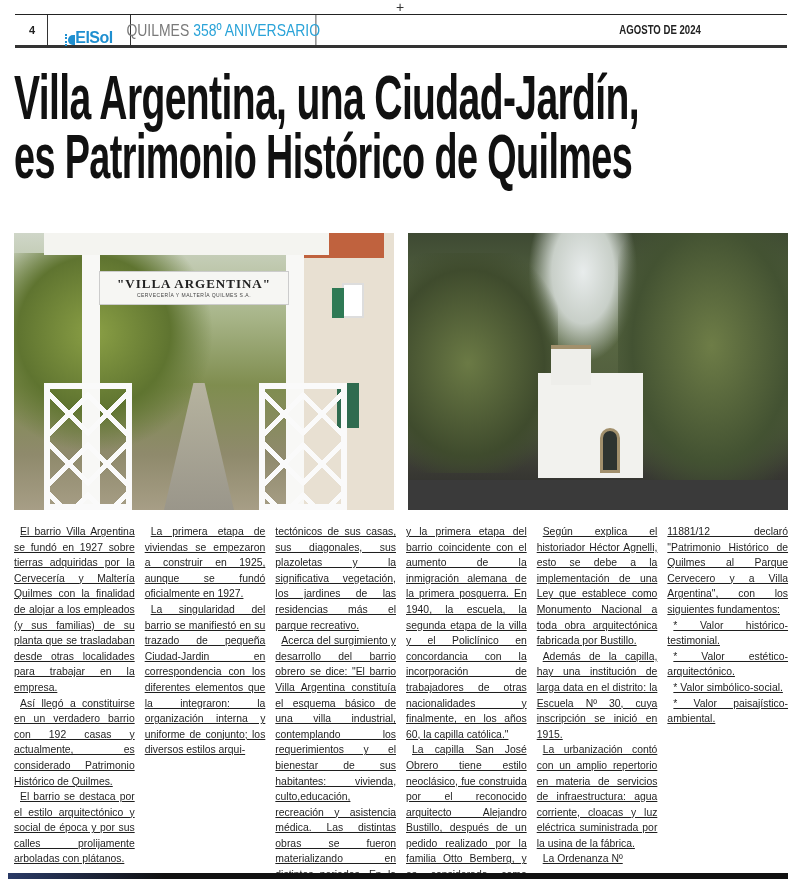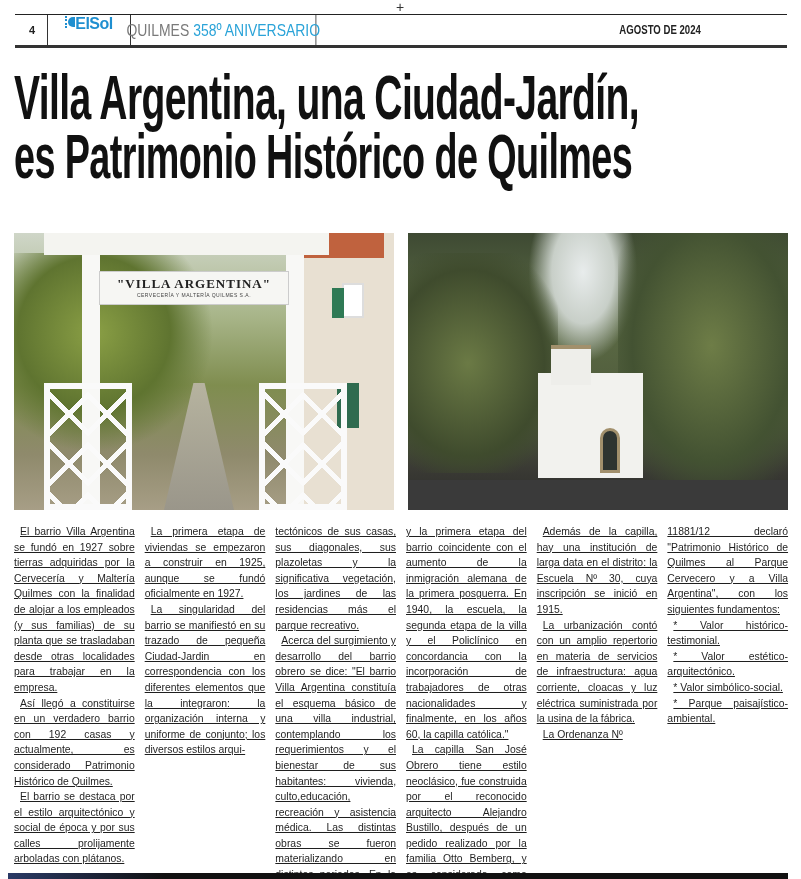--- a/index.html
+++ b/index.html
@@ -6,21 +6,21 @@
   html, body { width: 801px; height: 879px; background: #ffffff; overflow: hidden; }
   body { position: relative; font-family: "Liberation Sans", sans-serif; color: #1a1a1a; }
 
   .crosshair { position: absolute; left: 396px; top: 0px; font-size: 14px; line-height: 14px; color: #333; }
 
   .header { position: absolute; left: 15px; top: 14px; width: 772px; height: 34px;
             border-top: 1.5px solid #222; border-bottom: 3px solid #333; }
   .header .pageno { position: absolute; left: 14px; top: 9px; font-size: 11px; font-weight: bold; color: #222; }
   .header .logo-box { position: absolute; left: 32px; top: 0; width: 84px; height: 32px;
                       border-left: 1px solid #333; border-right: 1px solid #333;
-                      display: flex; align-items: flex-start; justify-content: center; gap: 0; }
+                      display: flex; align-items: flex-end; justify-content: center; gap: 0; }
   .header .logo-icon { width: 10px; height: 14px; position: relative; }
   .header .logo-icon::before { content: ""; position: absolute; right: 0; top: 2px; width: 7px; height: 10px;
                                background: #1f8fd0; border-radius: 7px 0 0 7px; }
   .header .logo-icon::after { content: ""; position: absolute; left: 0; top: 1px; width: 2px; height: 12px;
                               border-left: 2px dotted #1f8fd0; }
   .header .logo-text { font-size: 16px; font-weight: bold; color: #1f8fd0; letter-spacing: -0.5px; }
   .header .section-box { position: absolute; left: 116px; top: 0; width: 226px; height: 32px;
                          border-right: 1px solid #333; display: flex; align-items: center; justify-content: center;
                          font-family: "Liberation Sans", sans-serif; font-size: 17px; transform: scaleX(0.82);
                          transform-origin: left center; white-space: nowrap; }
@@ -146,26 +146,27 @@
   </div>
   <div class="col">
     <p style="text-indent:0">tectónicos de sus casas, sus diagonales, sus plazoletas y la significativa vegetación, los jardines de las residencias más el parque recreativo.</p>
     <p>Acerca del surgimiento y desarrollo del barrio obrero se dice: "El barrio Villa Argentina constituía el esquema básico de una villa industrial, contemplando los requerimientos y el bienestar de sus habitantes: vivienda, culto,educación, recreación y asistencia médica. Las distintas obras se fueron materializando en distintos periodos. En la década del 20: el Campo de Deportes</p>
   </div>
   <div class="col">
     <p style="text-indent:0">y la primera etapa del barrio coincidente con el aumento de la inmigración alemana de la primera posguerra. En 1940, la escuela, la segunda etapa de la villa y el Policlínico en concordancia con la incorporación de trabajadores de otras nacionalidades y finalmente, en los años 60, la capilla católica."</p>
     <p>La capilla San José Obrero tiene estilo neoclásico, fue construida por el reconocido arquitecto Alejandro Bustillo, después de un pedido realizado por la familia Otto Bemberg, y es considerada como Monumento Nacional.</p>
   </div>
   <div class="col">
+    <p>Según explica el historiador Héctor Agnelli, esto se debe a la implementación de una Ley que establece como Monumento Nacional a toda obra arquitectónica fabricada por Bustillo.</p>
     <p>Además de la capilla, hay una institución de larga data en el distrito: la Escuela Nº 30, cuya inscripción se inició en 1915.</p>
     <p>La urbanización contó con un amplio repertorio en materia de servicios de infraestructura: agua corriente, cloacas y luz eléctrica suministrada por la usina de la fábrica.</p>
     <p>La Ordenanza Nº</p>
   </div>
   <div class="col">
     <p style="text-indent:0">11881/12 declaró "Patrimonio Histórico de Quilmes al Parque Cervecero y a Villa Argentina", con los siguientes fundamentos:</p>
     <p>* Valor histórico-testimonial.</p>
     <p>* Valor estético-arquitectónico.</p>
     <p>* Valor simbólico-social.</p>
-    <p>* Parque paisajístico-ambiental.</p>
+    <p>* Valor paisajístico-ambiental.</p>
   </div>
 </section>
 
 <div class="bottom-bar"></div>
 
 </body></html>

